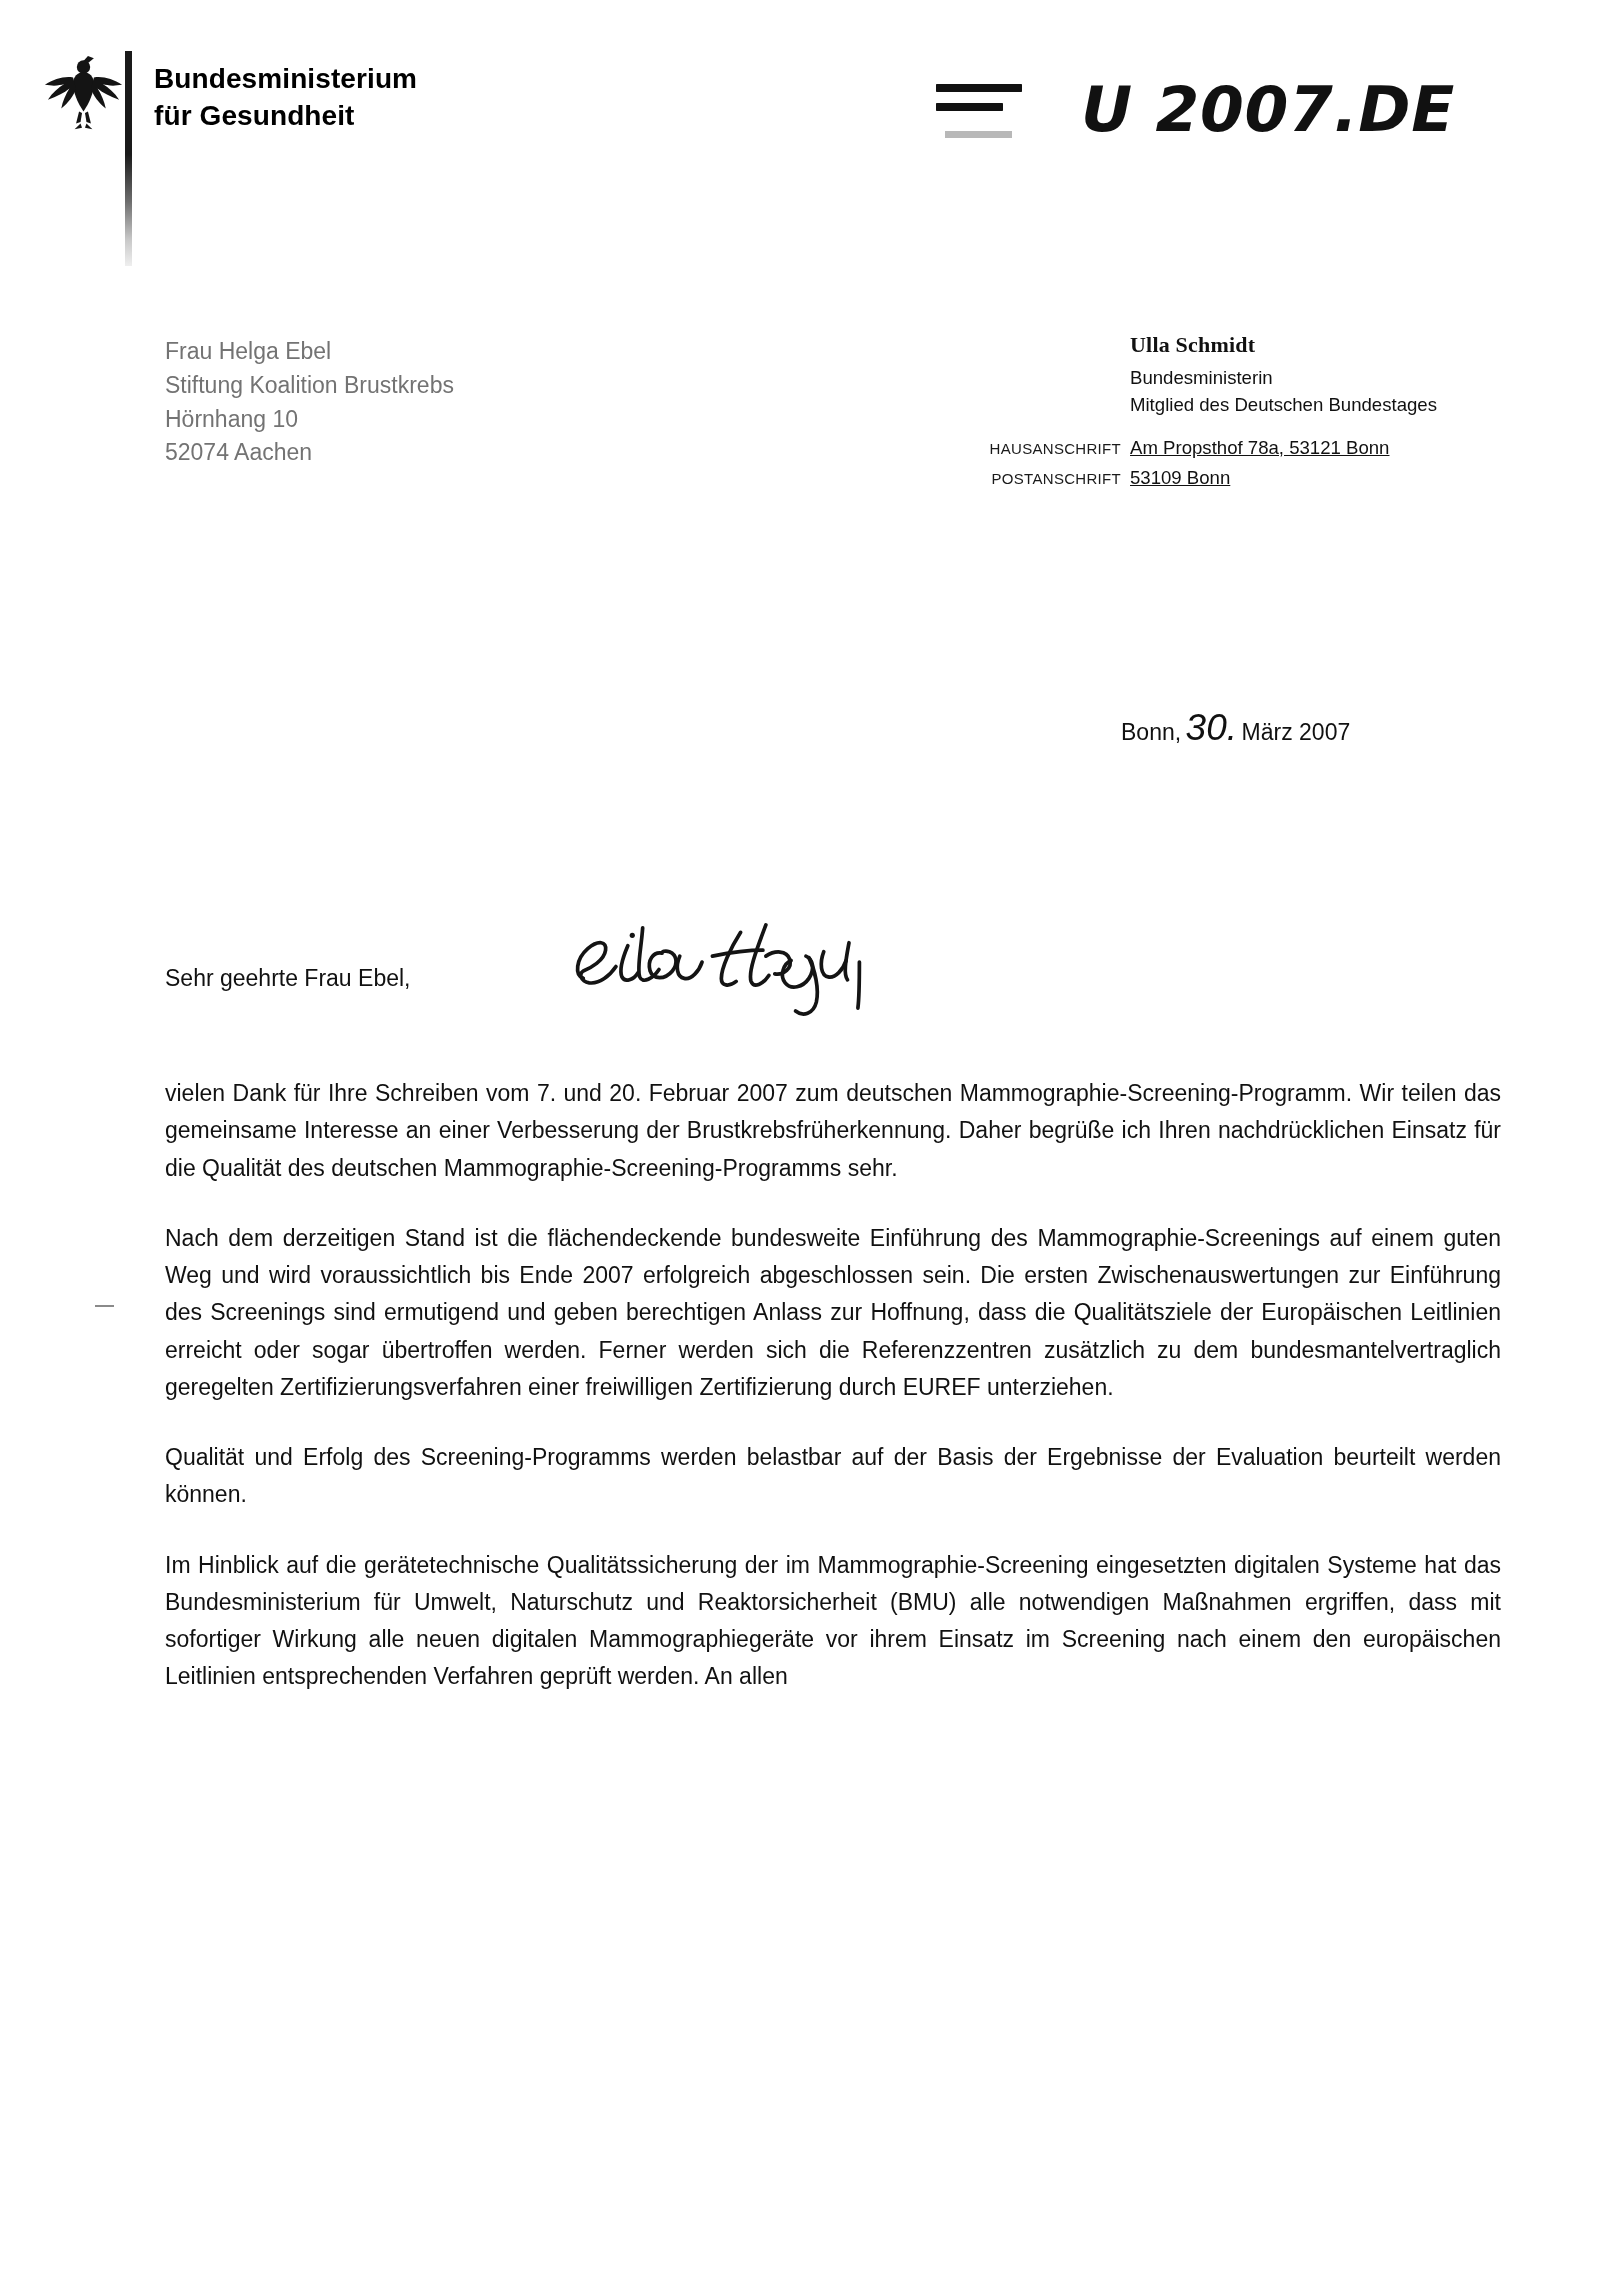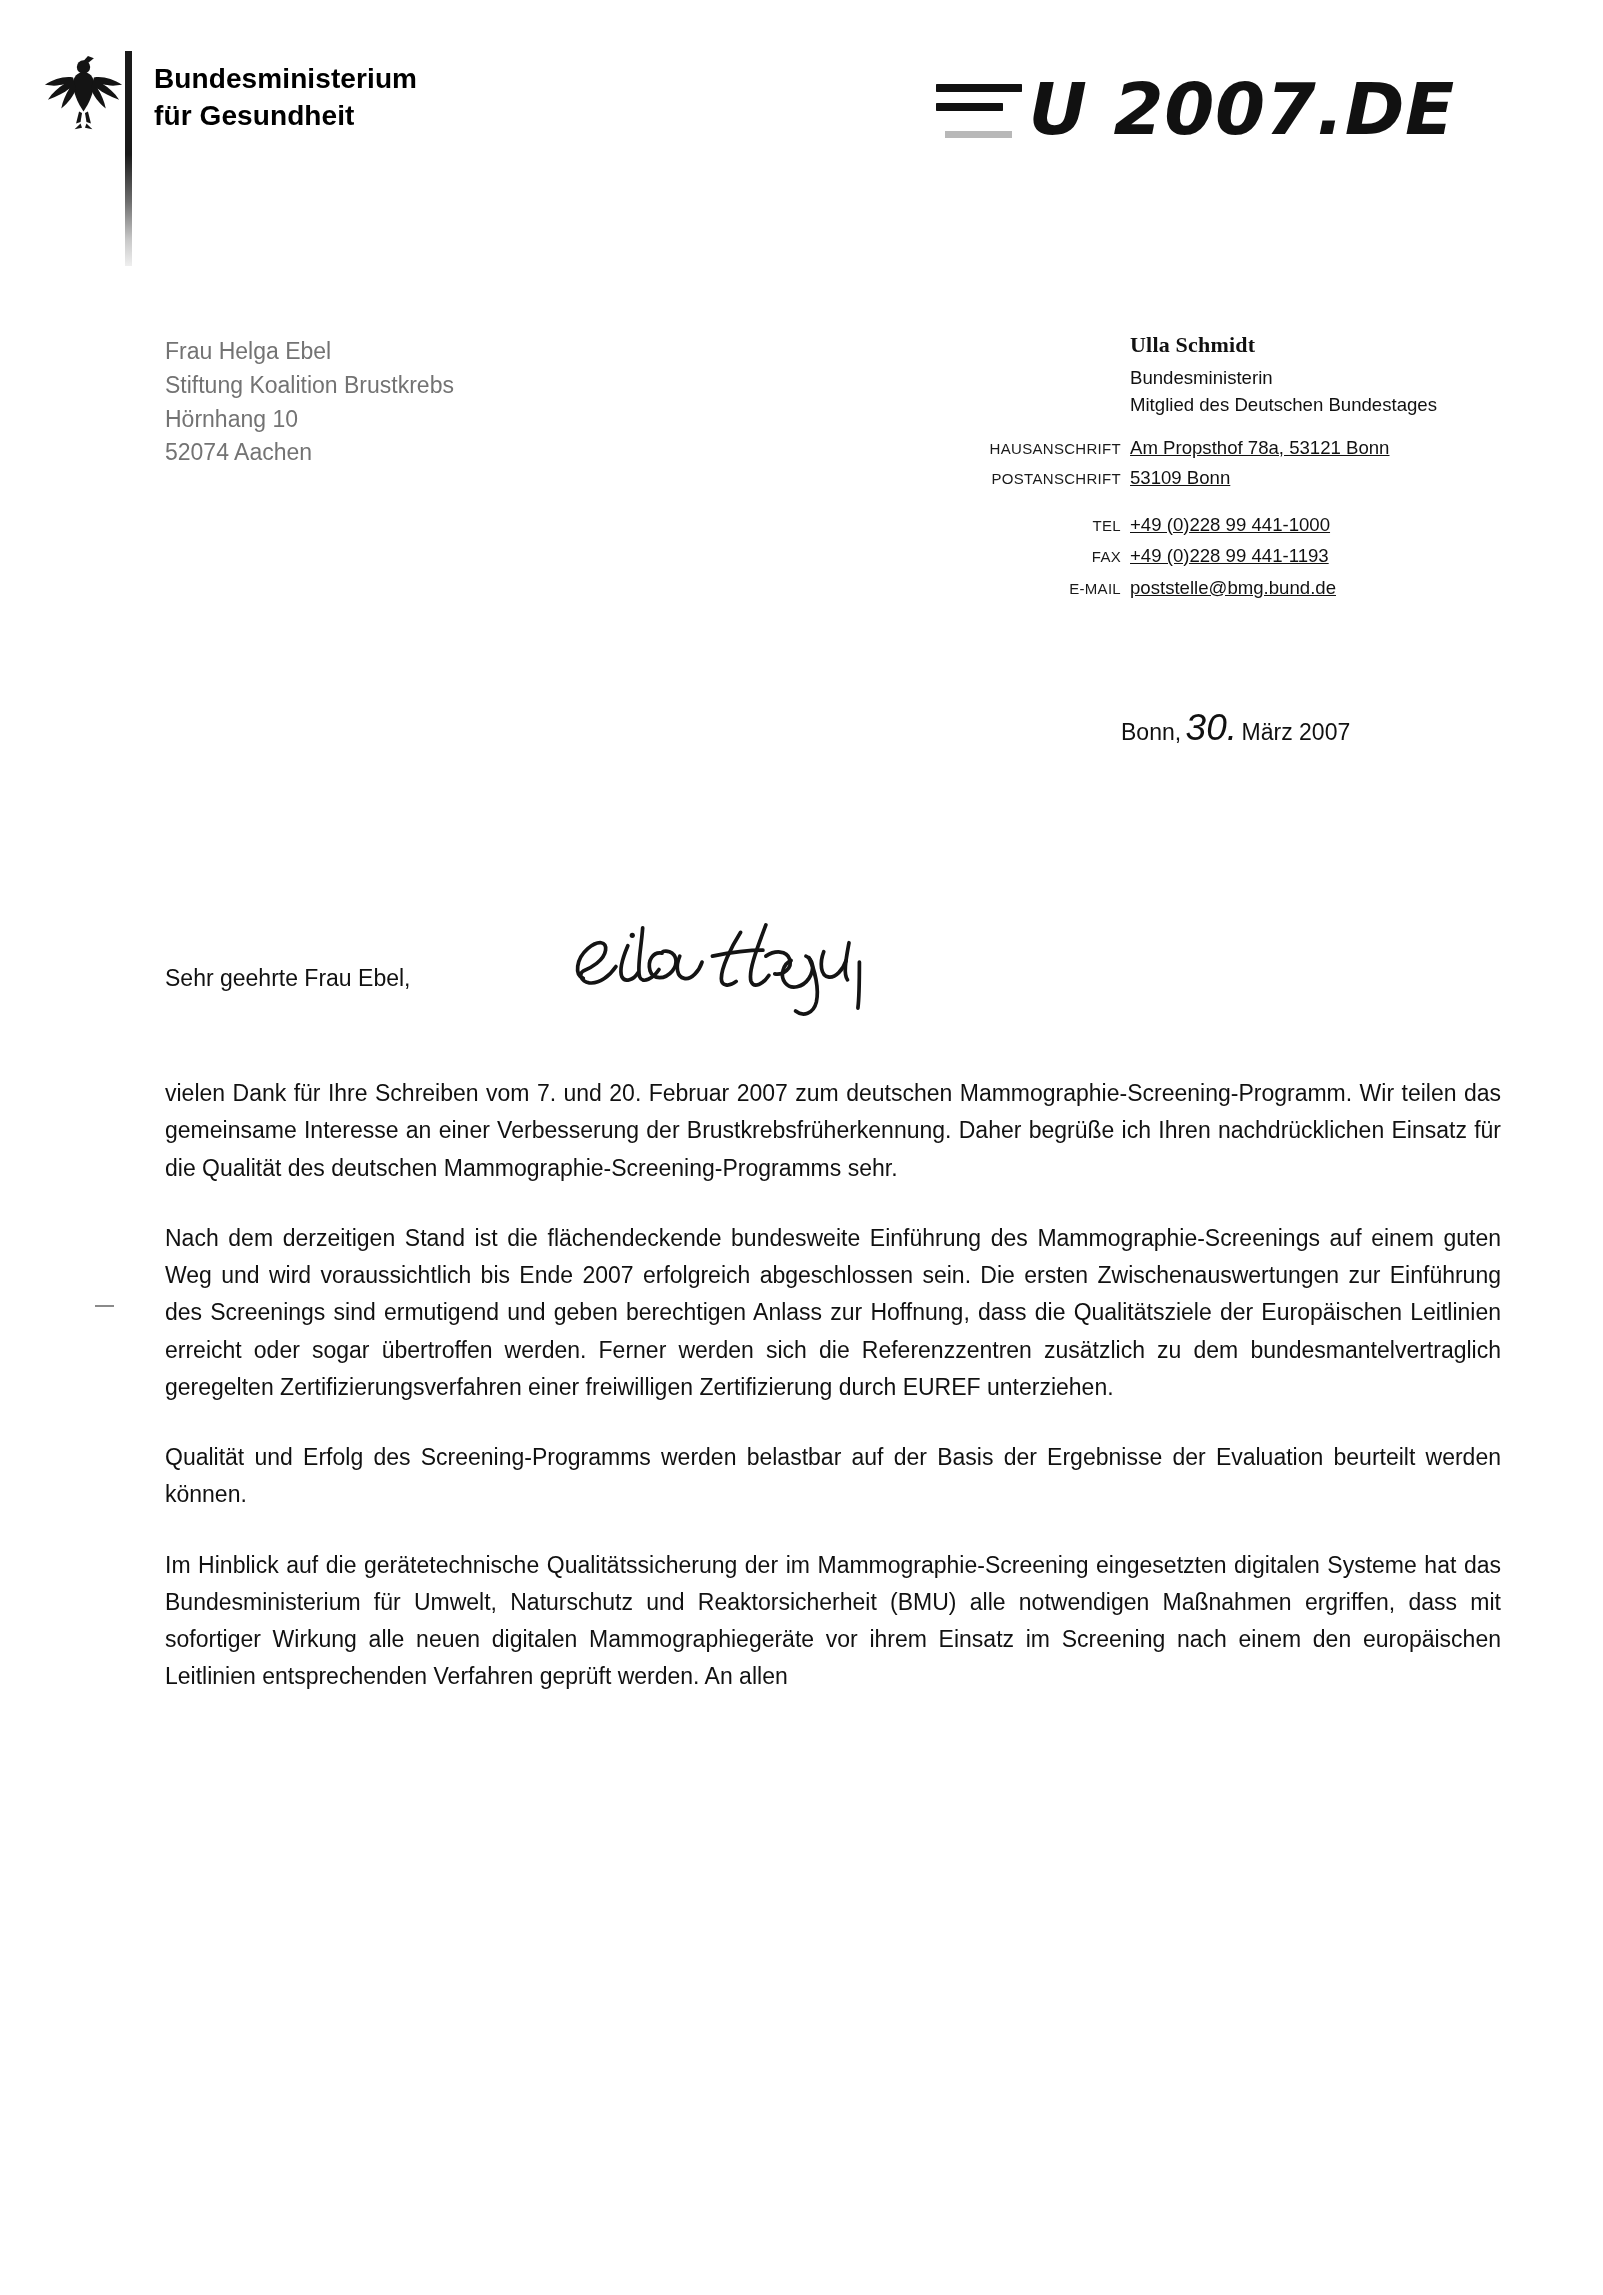--- a/index.html
+++ b/index.html
@@ -58,23 +58,23 @@
   .eu-logo {
     position: absolute;
     right: 148px;
     top: 18px;
     width: 534px;
     height: 96px;
   }
   .eu-logo-text {
     position: absolute;
     right: 0;
-    top: 4px;
+    top: 10px;
     font-family: "DejaVu Sans", sans-serif;
-    font-size: 72px;
+    font-size: 63px;
     font-style: italic;
     font-weight: bold;
     letter-spacing: 0.7px;
     color: #111111;
     white-space: nowrap;
   }
   .eu-logo-bars {
     position: absolute;
     left: 15px;
     top: 21px;
@@ -267,34 +267,20 @@
       <div class="srow">
         <div class="lab">HAUSANSCHRIFT</div>
         <div class="val">Am Propsthof 78a, 53121 Bonn</div>
       </div>
       <div class="srow">
         <div class="lab">POSTANSCHRIFT</div>
         <div class="val">53109 Bonn</div>
       </div>
     </div>
 
-    <div class="sender-rows contact">
-      <div class="srow">
-        <div class="lab">TEL</div>
-        <div class="val">+49 (0)228 99 441-1000</div>
-      </div>
-      <div class="srow">
-        <div class="lab">FAX</div>
-        <div class="val">+49 (0)228 99 441-1193</div>
-      </div>
-      <div class="srow">
-        <div class="lab">E-MAIL</div>
-        <div class="val">poststelle@bmg.bund.de</div>
-      </div>
-    </div>
   </div>
 
   <div class="datum">
     <span>Bonn,</span><span class="hand">30.</span><span>März 2007</span>
   </div>
 
   <div class="salutation">Sehr geehrte Frau Ebel,</div>
 
   <div class="sig-hand">
     <svg width="475" height="119" viewBox="0 0 640 160" xmlns="http://www.w3.org/2000/svg">

